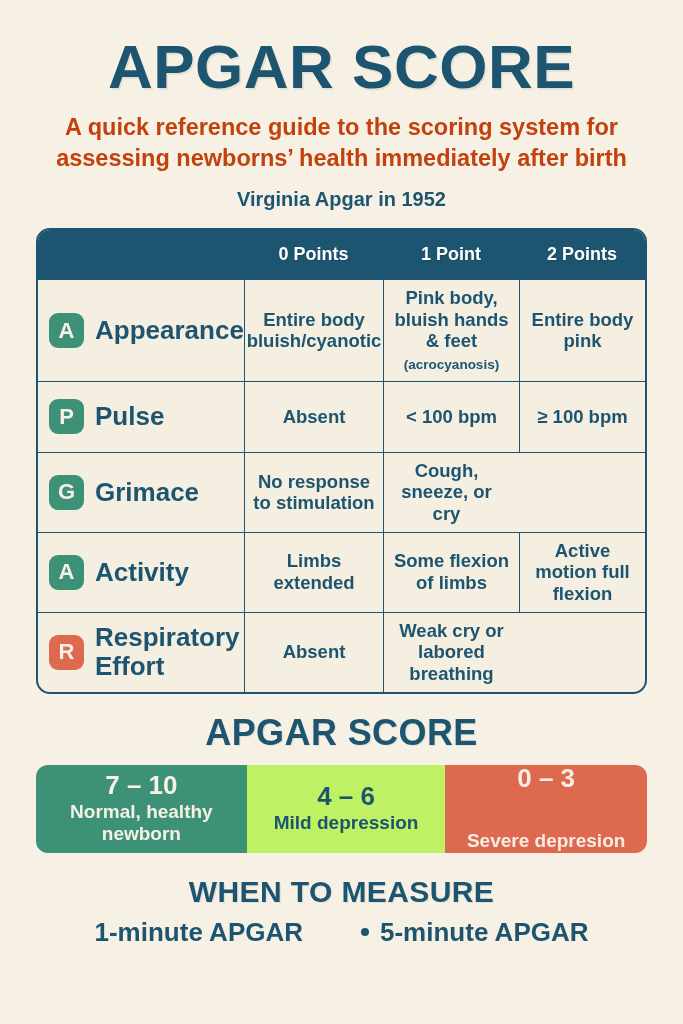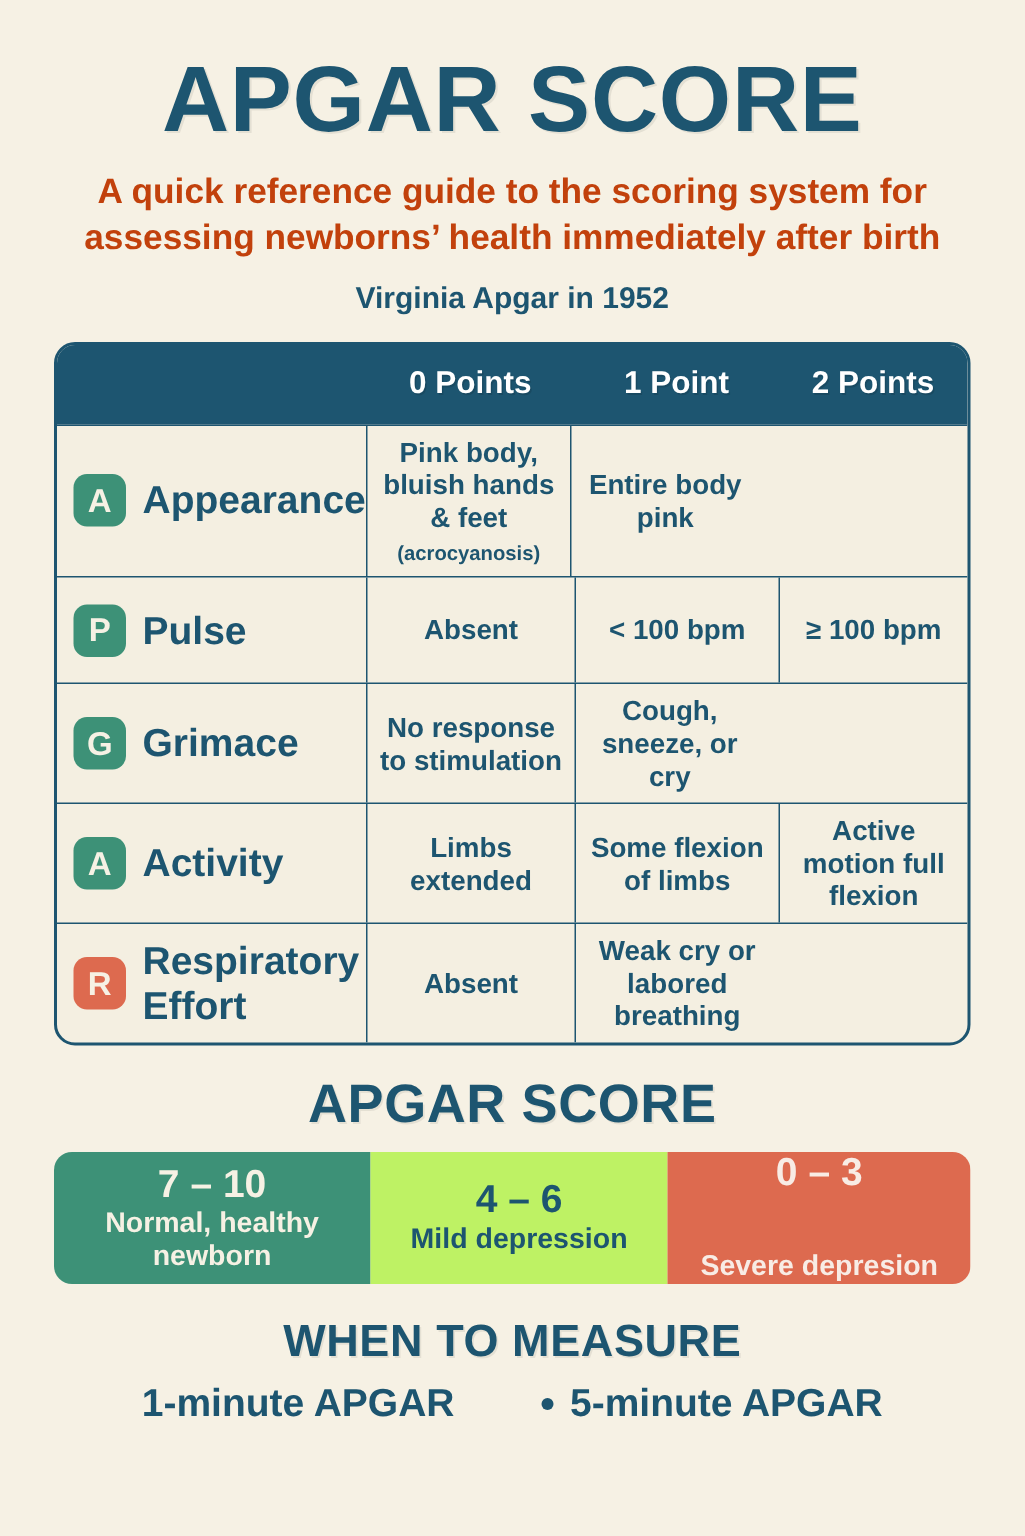--- a/index.html
+++ b/index.html
@@ -81,21 +81,21 @@
     line-height: 1.17;
     color: #1d5570;
   }
   .cell:first-child { border-left: none; }
   .c-label  { width: 206px; justify-content: flex-start; padding-left: 11px; }
   .c-p0     { width: 139px; }
   .c-p1     { width: 136px; }
   .c-p2     { width: 126px; }
   .thead .cell {
     color: #ffffff;
-    font-size: 21px;
+    font-size: 18px;
     border-left: none;
     padding-top: 14px;
     padding-bottom: 14px;
     text-shadow: 1px 1px 0 rgba(0,0,0,0.12);
   }
   .trow.body { min-height: 70px; }
 
   .badge {
     width: 35px;
     height: 35px;
@@ -207,20 +207,21 @@
       <div class="cell c-p0">0 Points</div>
       <div class="cell c-p1">1 Point</div>
       <div class="cell c-p2">2 Points</div>
     </div>
 
     <div class="trow body">
       <div class="cell c-label">
         <span class="badge" style="background: rgb(61, 145, 119);">A</span>
         <span class="rowname">Appearance</span>
       </div>
+      <div class="cell c-p0">Entire body bluish/cyanotic</div>
       <div class="cell c-p1">
         <span><span>Pink body, bluish hands &amp; feet</span> <span class="small-note">(acrocyanosis)</span></span>
       </div>
       <div class="cell c-p2">Entire body pink</div>
     </div>
 
     <div class="trow body">
       <div class="cell c-label">
         <span class="badge" style="background: rgb(61, 145, 119);">P</span>
         <span class="rowname">Pulse</span>

